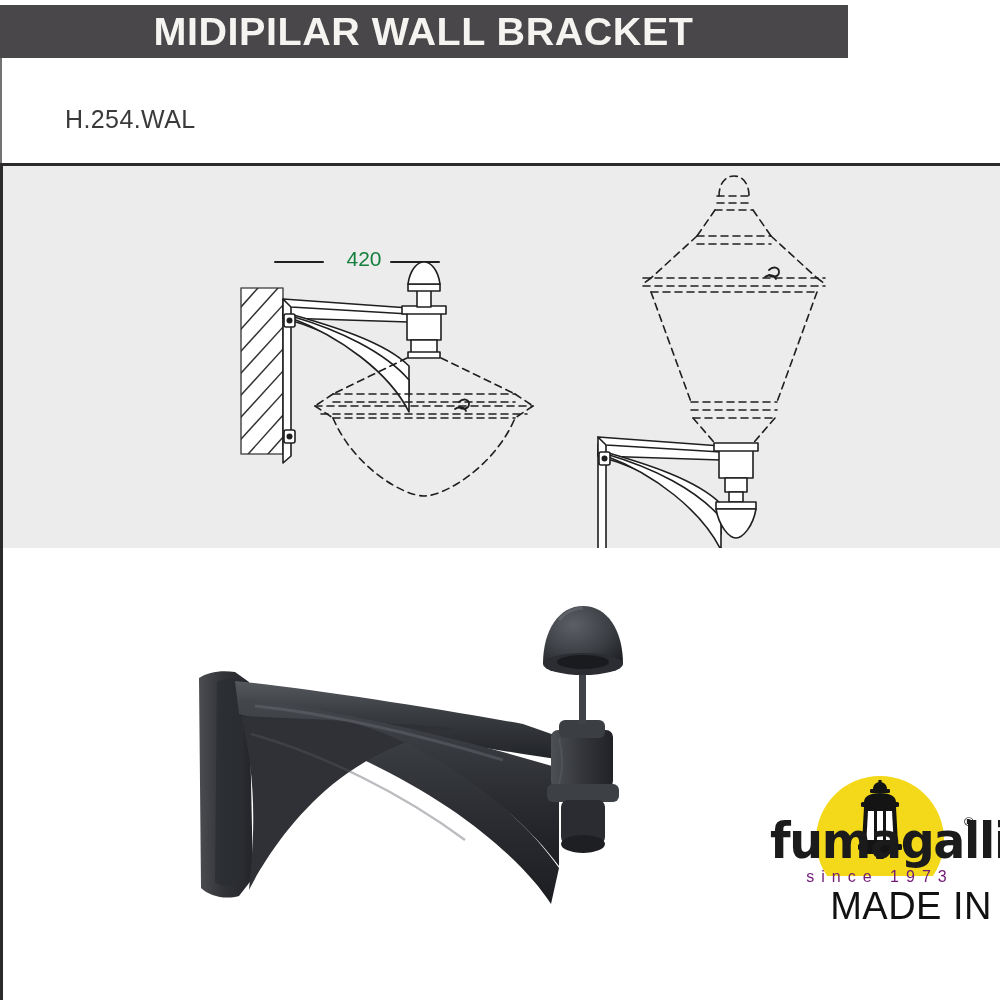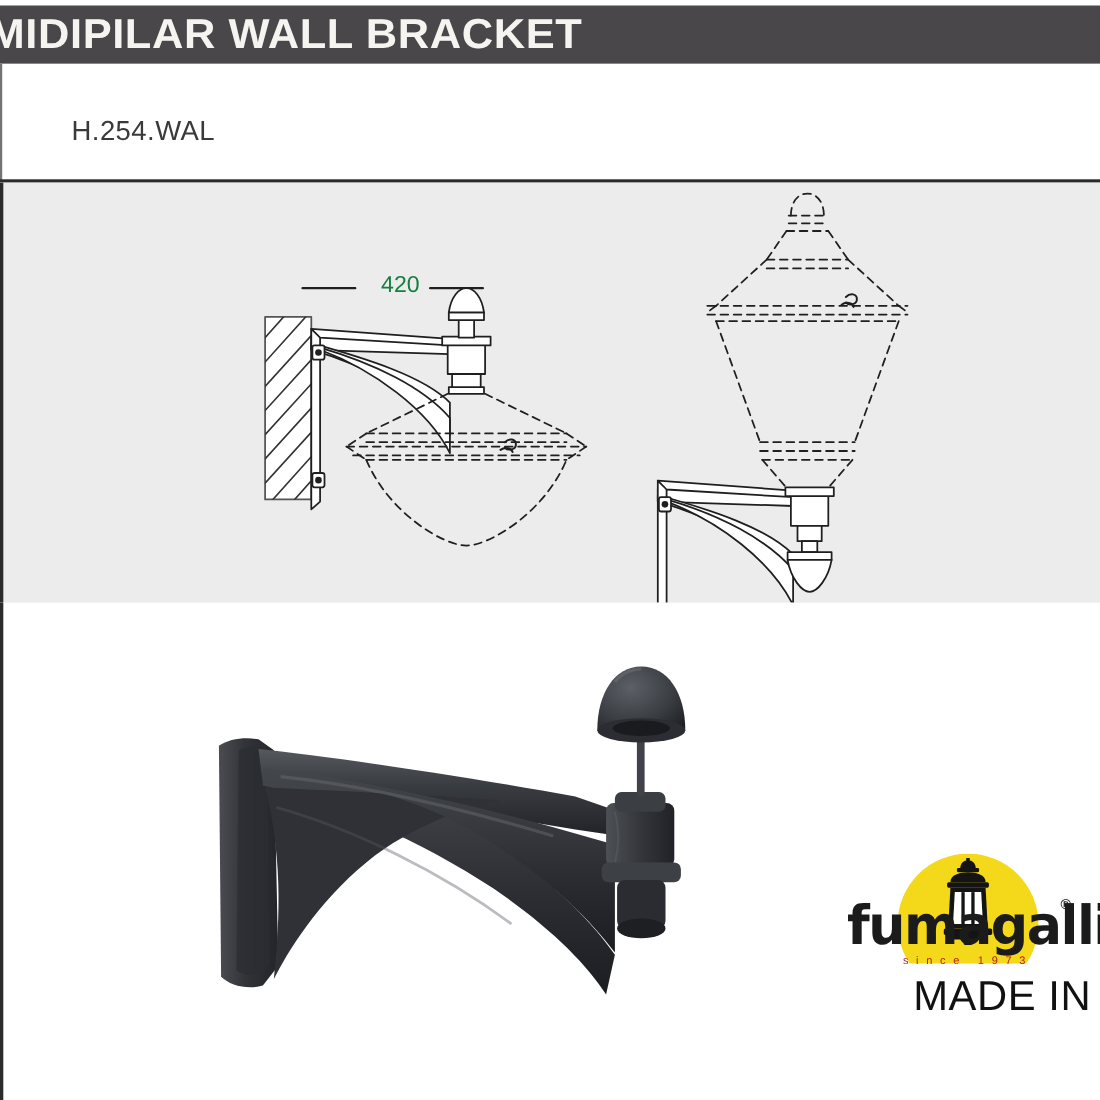--- a/index.html
+++ b/index.html
@@ -7,23 +7,23 @@
     width:1000px;height:1000px;
     background:#ffffff;
     font-family:"Liberation Sans", sans-serif;
     overflow:hidden;
     position:relative;
   }
   .sheet{position:absolute;inset:0;background:#fff;}
 
   
   .header-bar{
-    position:absolute;left:0;top:5px;width:1000px;height:53px;
+    position:absolute;left:0;top:5px;width:848px;height:53px;
     background:#4a474b;
-    display:flex;align-items:center;justify-content:flex-start;
+    display:flex;align-items:center;justify-content:center;
   }
   .header-title{
     color:#f6f4f0;
     font-family:"Liberation Sans", sans-serif;
     font-size:38px;font-weight:bold;
     letter-spacing:0.5px;
     transform:scaleX(1.04);
     white-space:nowrap;
     line-height:1;
   }
@@ -90,22 +90,22 @@
     transform-origin:left center;
     white-space:nowrap;
   }
   .logo-reg{
     position:absolute;left:196px;top:38px;
     font-size:13px;color:#1b1b1b;font-weight:bold;
   }
   .logo-since{
     position:absolute;left:6px;top:92px;width:212px;
     text-align:center;
-    font-size:10px;
-    color:#b91c1c;
+    font-size:16px;
+    color:#701a75;
     letter-spacing:7px;
     white-space:nowrap;
   }
   .made-in{
     position:absolute;left:0;top:110px;width:224px;
     text-align:right;
     font-size:38px;
     color:#111111;
     line-height:41px;
     letter-spacing:0.5px;

